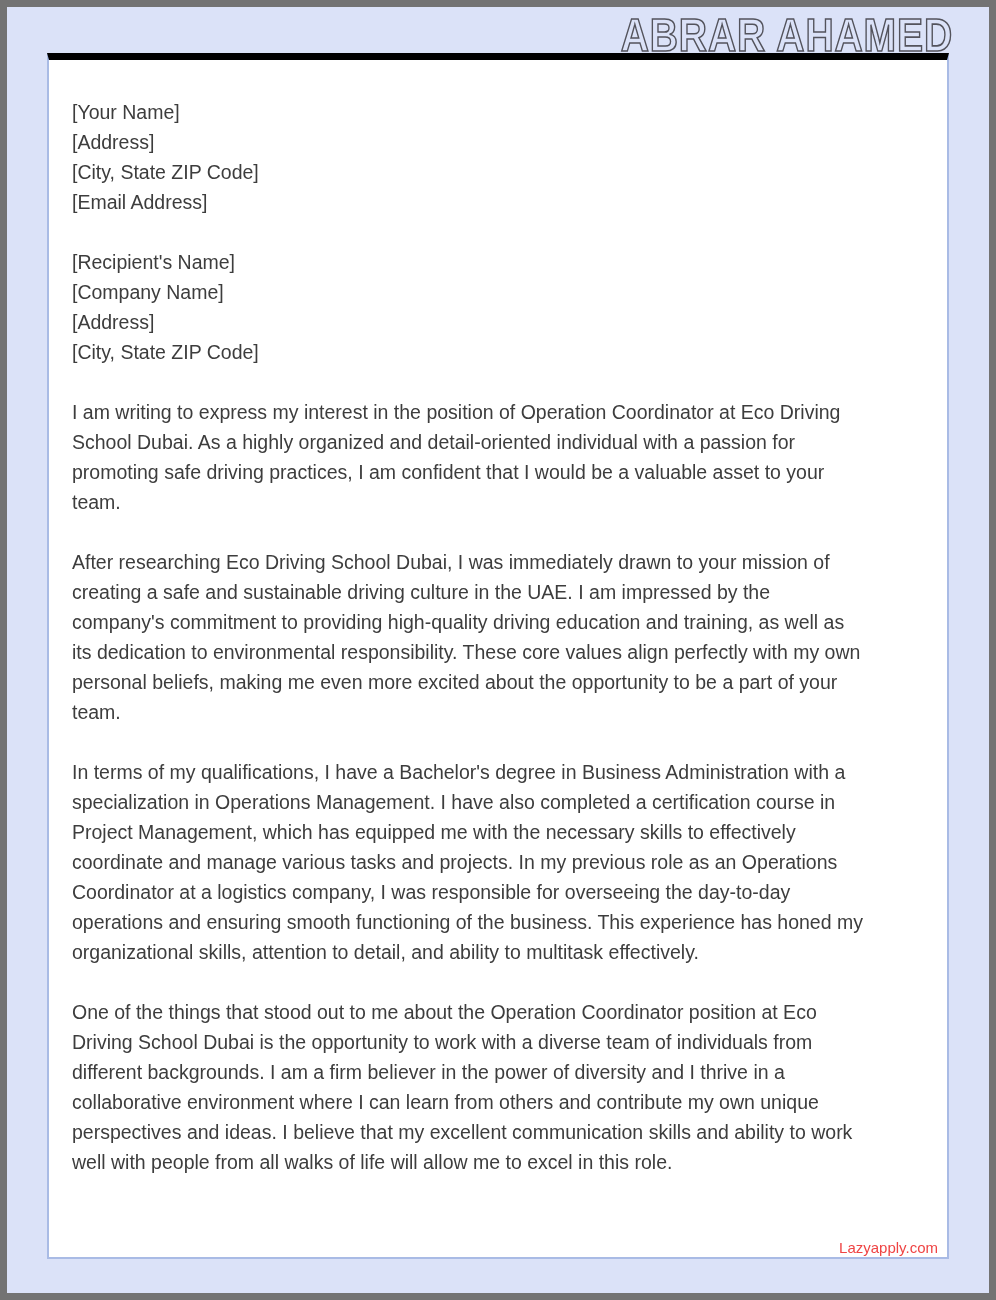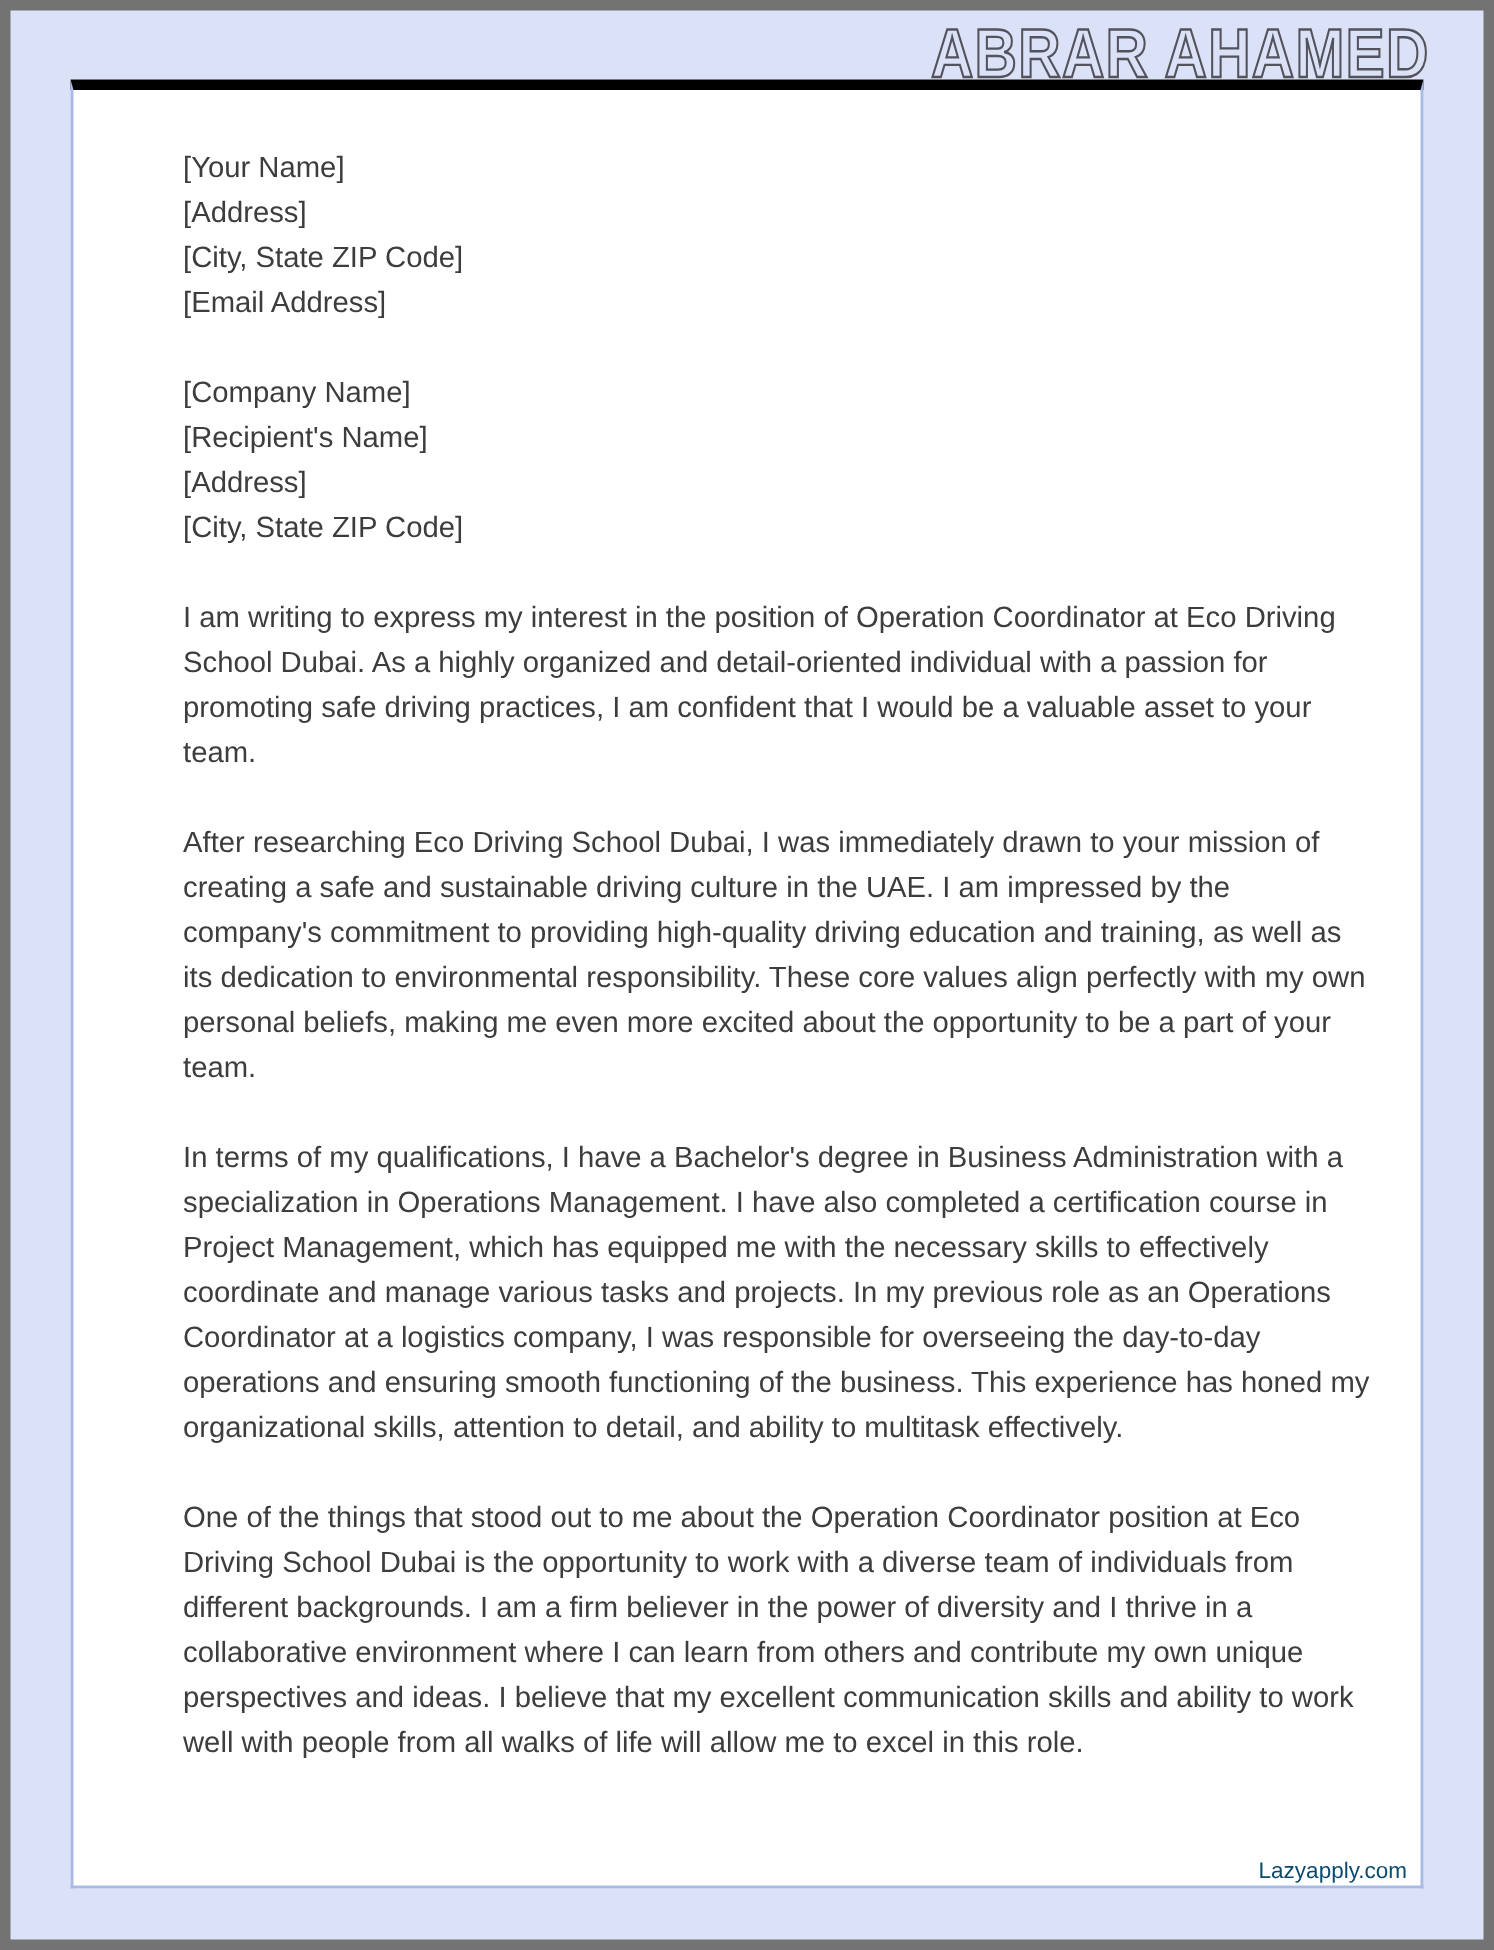--- a/index.html
+++ b/index.html
@@ -39,64 +39,64 @@
     position: absolute;
     left: 40px;
     top: 46px;
     width: 902px;
     height: 1206px;
     box-sizing: border-box;
     background: #ffffff;
     border: 2px solid #a9bbe5;
     border-top: 7px solid #000000;
     overflow: hidden;
-    padding: 37px 0 0 73px;
+    padding: 37px 0 0 23px;
   }
   .letter-body {
     width: 795px;
     font-size: 19.5px;
     line-height: 30px;
     color: #3d3d3d;
   }
   .letter-body p,
   .letter-body .block {
     margin: 0 0 30px 0;
   }
   .block div {
     min-height: 30px;
   }
   .watermark {
     position: absolute;
     right: 9px;
     bottom: 0px;
     font-size: 15px;
     line-height: 18px;
-    color: #0c4a6e;
+    color: #ef4444;
   }
 </style>
 </head>
 <body>
 
 <div class="page">
 
   <div class="header-name">ABRAR AHAMED</div>
 
   <div class="doc">
     <div class="letter-body">
 
       <div class="block">
         <div>[Your Name]</div>
         <div>[Address]</div>
         <div>[City, State ZIP Code]</div>
         <div>[Email Address]</div>
       </div>
 
       <div class="block">
+        <div>[Recipient's Name]</div>
         <div>[Company Name]</div>
-        <div>[Recipient's Name]</div>
         <div>[Address]</div>
         <div>[City, State ZIP Code]</div>
       </div>
 
 
       <p>I am writing to express my interest in the position of Operation Coordinator at Eco Driving School Dubai. As a highly organized and detail-oriented individual with a passion for promoting safe driving practices, I am confident that I would be a valuable asset to your team.</p>
       <p>After researching Eco Driving School Dubai, I was immediately drawn to your mission of creating a safe and sustainable driving culture in the UAE. I am impressed by the company's commitment to providing high-quality driving education and training, as well as its dedication to environmental responsibility. These core values align perfectly with my own personal beliefs, making me even more excited about the opportunity to be a part of your team.</p>
       <p>In terms of my qualifications, I have a Bachelor's degree in Business Administration with a specialization in Operations Management. I have also completed a certification course in Project Management, which has equipped me with the necessary skills to effectively coordinate and manage various tasks and projects. In my previous role as an Operations Coordinator at a logistics company, I was responsible for overseeing the day-to-day operations and ensuring smooth functioning of the business. This experience has honed my organizational skills, attention to detail, and ability to multitask effectively.</p>
       <p>One of the things that stood out to me about the Operation Coordinator position at Eco Driving School Dubai is the opportunity to work with a diverse team of individuals from different backgrounds. I am a firm believer in the power of diversity and I thrive in a collaborative environment where I can learn from others and contribute my own unique perspectives and ideas. I believe that my excellent communication skills and ability to work well with people from all walks of life will allow me to excel in this role.</p>
 

